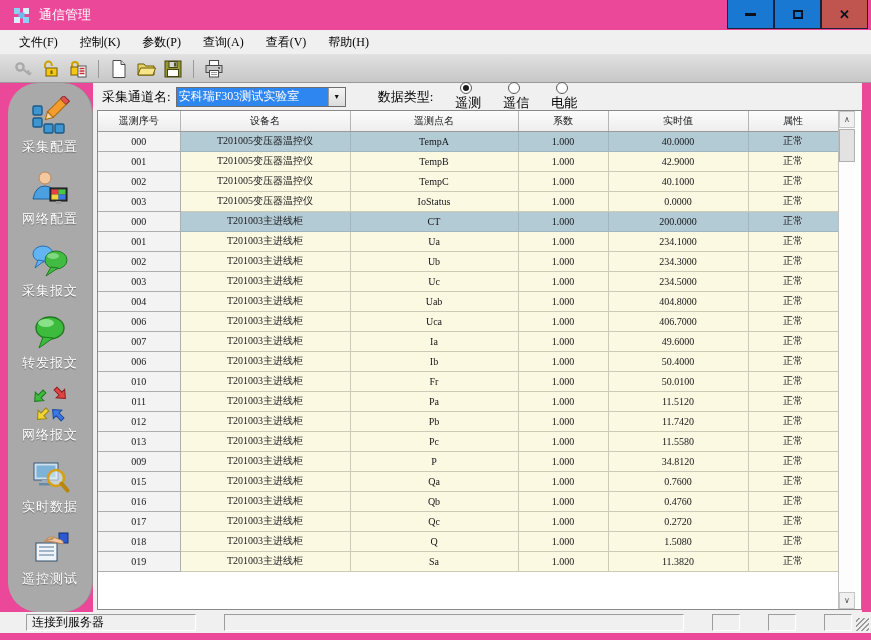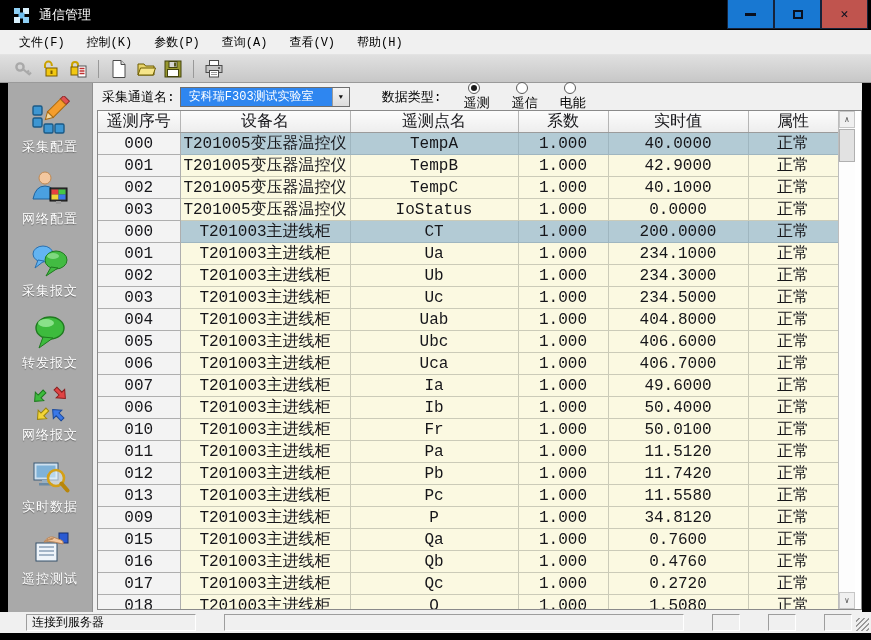--- a/index.html
+++ b/index.html
@@ -1,20 +1,20 @@
 <!DOCTYPE html>
 <html><head>
 <meta charset="utf-8">
 <style>
   * { box-sizing: border-box; margin: 0; padding: 0; }
   html,body { background:#444; }
   .window {
     position: relative; width: 871px; height: 640px;
-    background: #000000;
-    font-family: Liberation Mono, monospace;
+    background: #ec4899;
+    font-family: Liberation Serif, serif;
     display: flex; flex-direction: column;
     overflow: hidden;
   }
   
   .titlebar { height: 30px; display: flex; align-items: center; color: #fff; flex: none; }
   .app-icon { margin-left: 13px; width: 17px; height: 17px; flex: none; }
   .title-text { margin-left: 9px; font-size: 13px; }
   .winbtns { margin-left: auto; display: flex; height: 30px; margin-right: 3px; }
   .winbtn { width: 47px; height: 29px; border: 1px solid #17233a; border-top: none;
     display: flex; align-items: center; justify-content: center; }
@@ -29,47 +29,47 @@
   .menu-item { padding: 4px 11px; cursor: default; }
   
   .toolbar { height: 28px; background: linear-gradient(#e0e0e0, #c7c7c7); flex: none;
     display: flex; align-items: center; padding-left: 14px; gap: 7px; border-bottom: 1px solid #9a9a9a; }
   .tb-icon { width: 20px; height: 20px; display: flex; align-items: center; justify-content: center; }
   .tb-sep { width: 1px; height: 18px; background: #999; margin: 0 3px; }
   
   .main-row { flex: 1; display: flex; min-height: 0; }
   .sidebar { width: 85px; margin-left: 8px; background: #a9a9a9; flex: none;
     display: flex; flex-direction: column; align-items: center; padding-top: 13px;
-    border-right: 1px solid #8f8f8f; overflow: hidden; }
+    border-right: 1px solid #8f8f8f; overflow: hidden; border-radius: 30px; }
   .side-item { display: flex; flex-direction: column; align-items: center; margin-bottom: 12px; cursor: pointer; }
   .side-icon { width: 40px; height: 40px; }
   .side-label { margin-top: 2px; color: #fff; font-size: 13px; letter-spacing: 1px;
     text-shadow: 0 1px 1px rgba(0,0,0,.4); white-space: nowrap; }
   .main-panel { flex: 1; background: #f0f0f0; display: flex; flex-direction: column;
     min-width: 0; margin-right: 9px; }
   
   .selector-row { height: 27px; flex: none; display: flex; align-items: center;
     font-size: 13px; color: #000; padding-left: 9px; }
   .combo { width: 170px; height: 20px; background: #fff; border: 1px solid #6e6e6e;
     display: flex; align-items: stretch; margin-left: 5px; }
   .combo-text { flex: 1; background: #2e86f0; color: #fff; font-size: 12px;
-    display: flex; align-items: center; padding-left: 8px; overflow: hidden; white-space: nowrap; }
+    display: flex; align-items: center; padding-left: 2px; overflow: hidden; white-space: nowrap; }
   .combo-btn { width: 17px; background: linear-gradient(#f4f4f4,#dcdcdc); border-left: 1px solid #9a9a9a;
     display: flex; align-items: center; justify-content: center; font-size: 7px; color: #111; }
   .dtype-label { margin-left: 32px; }
   .radio-item { display: flex; align-items: center; margin-left: 22px; cursor: pointer; flex-direction: column; }
   .radio { width: 12px; height: 12px; border-radius: 50%; border: 1px solid #5a5a5a;
     background: #fff; position: relative; margin-right: 5px; flex: none; }
   .radio.checked::after { content: ""; position: absolute; left: 2px; top: 2px; right: 2px; bottom: 2px;
     background: #1c1c1c; border-radius: 50%; }
   
   .table-area { flex: 1; min-height: 0; display: flex; margin: 0 0 2px 4px;
     border: 1px solid #8a8a8a; background: #fff; }
   .grid-wrap { flex: none; width: 740px; overflow: hidden; background: #fff; }
-  table.grid { border-collapse: collapse; table-layout: fixed; font-size: 16px; color: #16161a; width: 740px; }
+  table.grid { border-collapse: collapse; table-layout: fixed; font-size: 10px; color: #16161a; width: 740px; }
   .grid th { height: 20px; font-weight: normal; background: linear-gradient(#fcfcfc, #ededed);
     border-right: 1px solid #b5b5b5; border-bottom: 1px solid #9b9b9b; text-align: center; }
   .grid td { height: 20px; text-align: center; overflow: hidden; white-space: nowrap; }
   .grid td.seq { background: #f3f3f3; border-right: 1px solid #aeaeae; border-bottom: 1px solid #aeaeae; }
   .grid td:not(.seq) { background: #fbf9e1; border-right: 1px solid #cbcbb8; border-bottom: 1px solid #cbcbb8; }
   .grid tr.hl td:not(.seq) { background: #b3cbd5; border-right-color: #9fb6c0; border-bottom-color: #9fb6c0; }
   .c0 { width: 82px; } .c1 { width: 170px; } .c2 { width: 168px; }
   .c3 { width: 90px; } .c4 { width: 140px; } .c5 { width: 90px; }
   
   .vscroll { width: 17px; flex: none; display: flex; flex-direction: column; background: #fff;
@@ -377,28 +377,20 @@
                 </tr>
                 <tr>
                   <td class="c0 seq">004</td>
                   <td class="c1">T201003主进线柜</td>
                   <td class="c2">Uab</td>
                   <td class="c3">1.000</td>
                   <td class="c4">404.8000</td>
                   <td class="c5">正常</td>
                 </tr>
                 <tr>
-                  <td class="c0 seq">005</td>
-                  <td class="c1">T201003主进线柜</td>
-                  <td class="c2">Ubc</td>
-                  <td class="c3">1.000</td>
-                  <td class="c4">406.6000</td>
-                  <td class="c5">正常</td>
-                </tr>
-                <tr>
                   <td class="c0 seq">006</td>
                   <td class="c1">T201003主进线柜</td>
                   <td class="c2">Uca</td>
                   <td class="c3">1.000</td>
                   <td class="c4">406.7000</td>
                   <td class="c5">正常</td>
                 </tr>
                 <tr>
                   <td class="c0 seq">007</td>
                   <td class="c1">T201003主进线柜</td>

